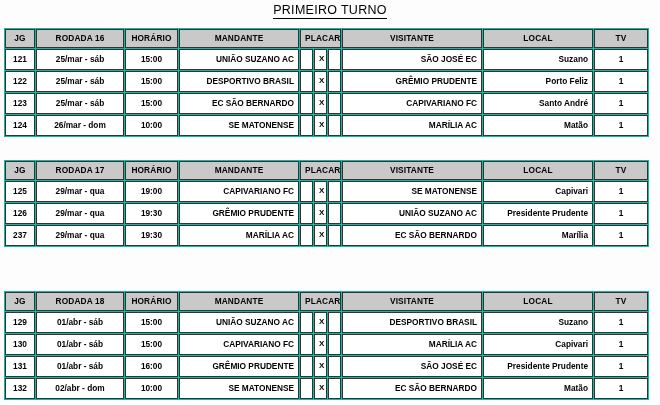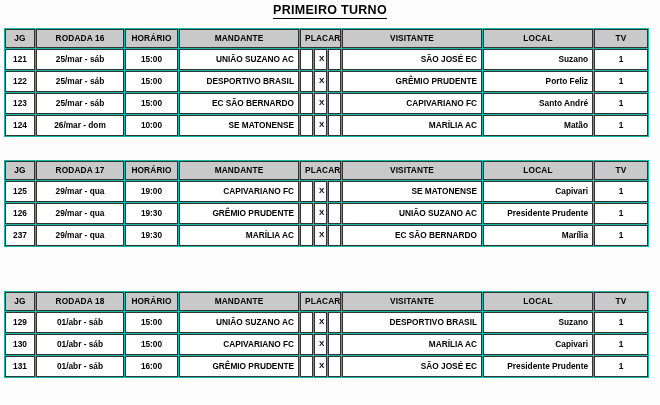--- a/index.html
+++ b/index.html
@@ -21,21 +21,21 @@
   }
 
   
   .page-title {
     position: absolute;
     left: 0;
     top: 3px;
     width: 660px;
     text-align: center;
     font-size: 12.5px;
-    font-weight: bold;
+    font-weight: normal;
     letter-spacing: 0.3px;
     color: #000000;
   }
   .page-title span {
     border-bottom: 1.6px solid #000000;
     padding-bottom: 1px;
   }
 
   
   .sched-table {
@@ -297,17 +297,29 @@
             <td class="rodada">01/abr - sáb</td>
             <td class="horario">16:00</td>
             <td class="mandante">GRÊMIO PRUDENTE</td>
             <td class="p1"></td>
             <td class="px">X</td>
             <td class="p2"></td>
             <td class="visitante">SÃO JOSÉ EC</td>
             <td class="local">Presidente Prudente</td>
             <td class="tv">1</td>
           </tr>
+          <tr>
+            <td class="jg">132</td>
+            <td class="rodada">02/abr - dom</td>
+            <td class="horario">10:00</td>
+            <td class="mandante">SE MATONENSE</td>
+            <td class="p1"></td>
+            <td class="px">X</td>
+            <td class="p2"></td>
+            <td class="visitante">EC SÃO BERNARDO</td>
+            <td class="local">Matão</td>
+            <td class="tv">1</td>
+          </tr>
         </tbody>
       </table>
     </div>
 
 </div>
 
 </body></html>

